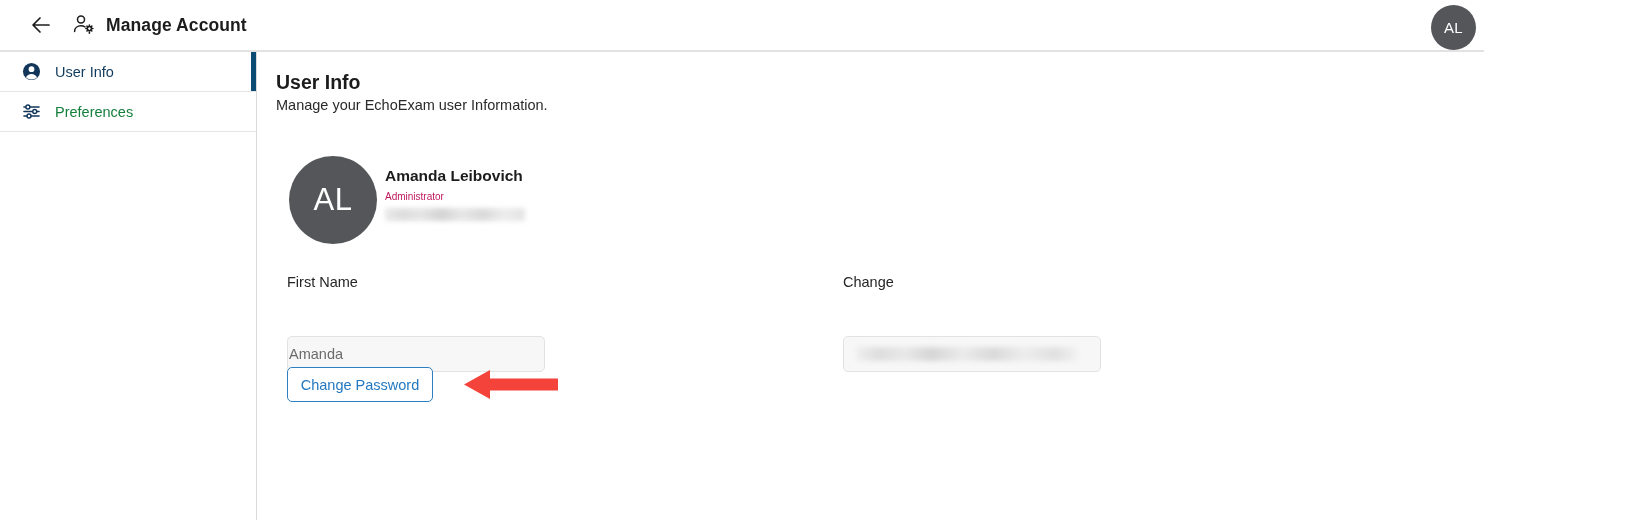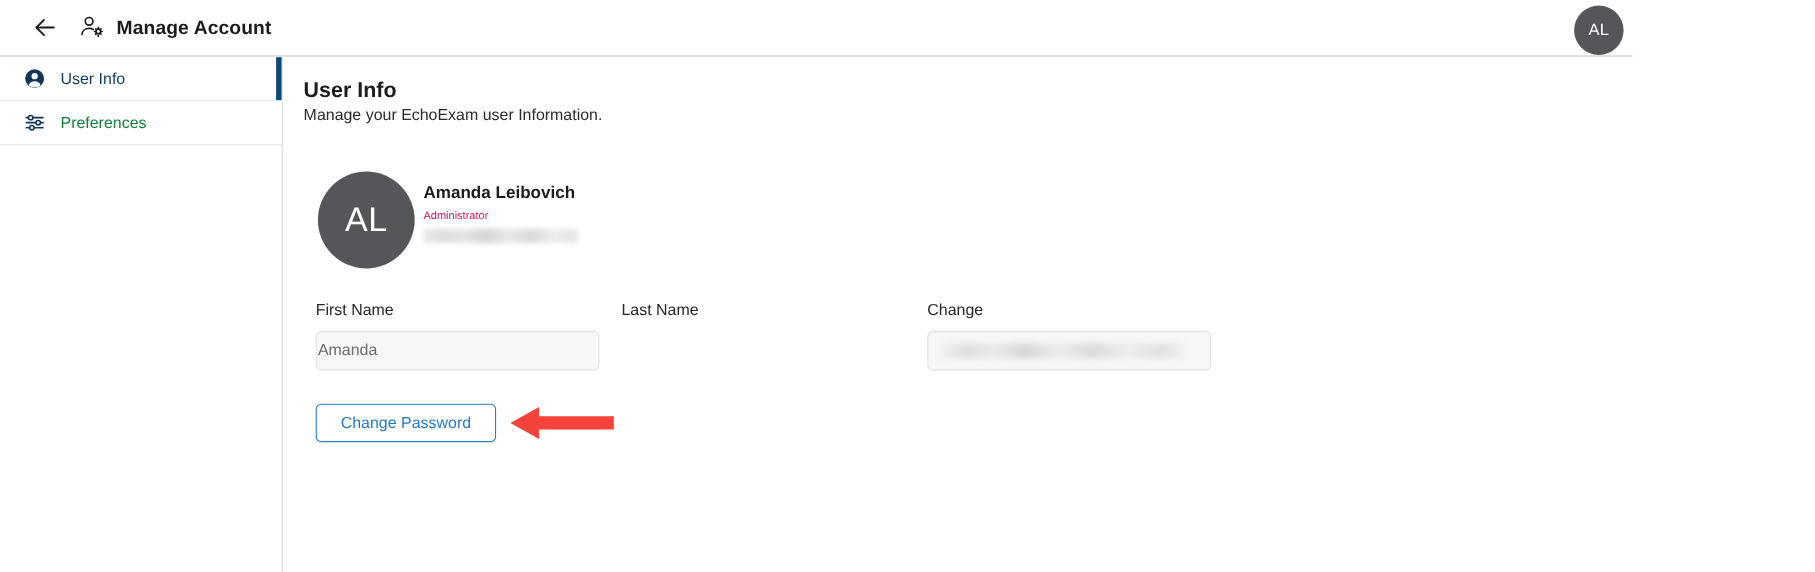--- a/index.html
+++ b/index.html
@@ -191,20 +191,21 @@
   .form-row {
     position: absolute;
     left: 29px; top: 222px;
     display: flex;
     gap: 20px;
   }
   .field {
     display: flex;
     flex-direction: column;
     width: 258px;
+    gap: 35px;
   }
   .field-label {
     font-size: 14.5px;
     color: #262626;
     margin-bottom: 11px;
   }
   .field-input {
     height: 36px;
     box-sizing: border-box;
     background: #f7f7f7;
@@ -230,21 +231,21 @@
       #efefef 0%, #dedede 10%, #e8e8e8 22%, #d6d6d6 34%,
       #ebebeb 48%, #dadada 62%, #ededed 76%, #e0e0e0 90%, #f2f2f2 100%);
     filter: blur(2.8px);
     pointer-events: none;
   }
 
   
   .change-password-btn {
     position: absolute;
     left: 29px; top: 315px;
-    width: 164px;
+    width: 146px;
     height: 35px;
     background: #ffffff;
     border: 1px solid #2e7fc1;
     border-radius: 5px;
     color: #2478c0;
     font-family: "Liberation Sans", sans-serif;
     font-size: 14.5px;
     cursor: pointer;
     display: flex;
     align-items: center;
@@ -346,21 +347,20 @@
     </div>
 
     <div class="form-row">
 
       <div class="field">
         <label class="field-label">First Name</label>
         <input class="field-input" type="text" readonly="" value="Amanda" style="">
       </div>
 
       <div class="field">
-        <label class="field-label">Last Name</label>
       </div>
 
       <div class="field redacted">
         <label class="field-label">Change</label>
         <input class="field-input" type="text" readonly="" value="" style="">
         <span class="redacted-overlay"></span>
       </div>
 
     </div>
 

